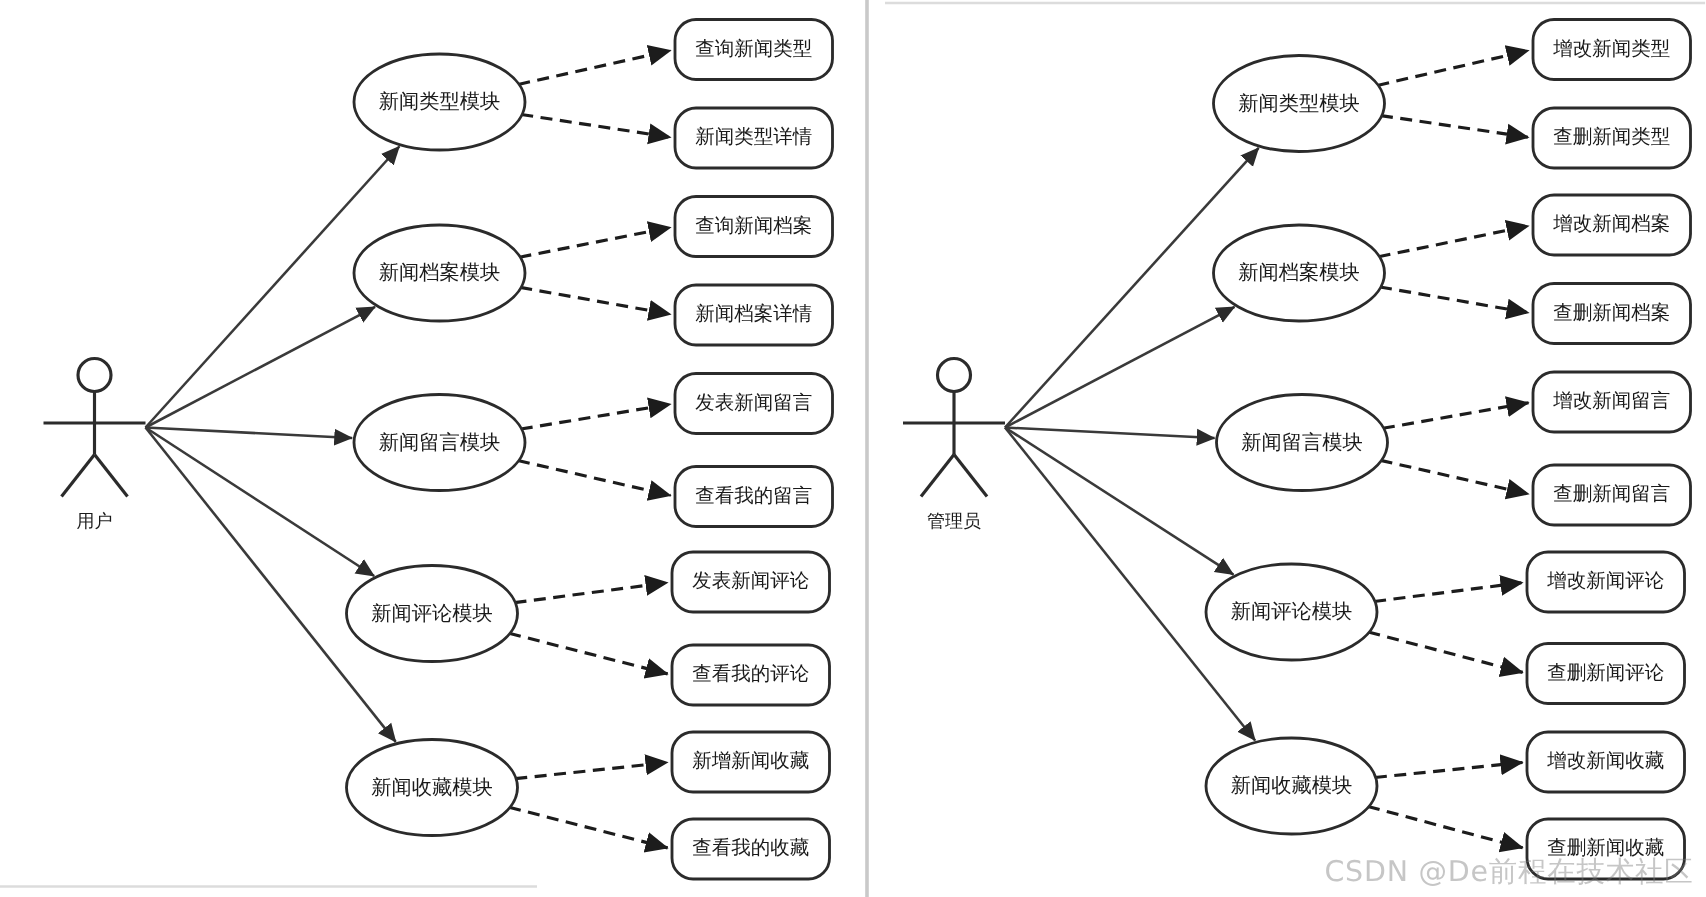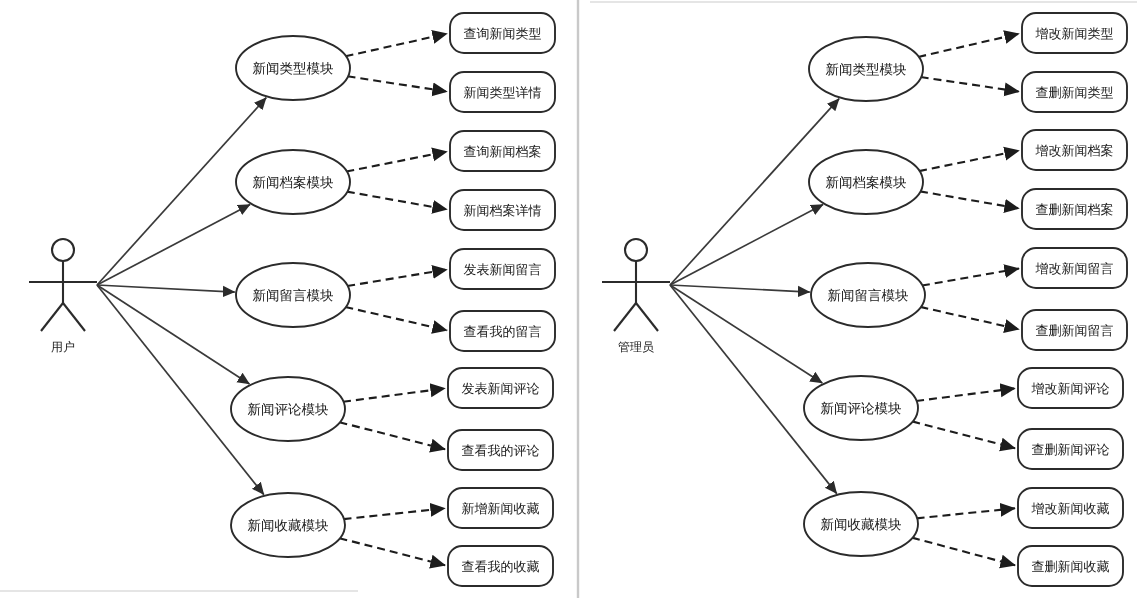--- a/index.html
+++ b/index.html
@@ -217,13 +217,14 @@
           <circle cx="636" cy="250" r="11" class="actor-stroke"></circle>
           <line x1="636" y1="261" x2="636" y2="303" class="actor-stroke"></line>
           <line x1="602" y1="282" x2="670" y2="282" class="actor-stroke"></line>
           <line x1="636" y1="303" x2="614" y2="331" class="actor-stroke"></line>
           <line x1="636" y1="303" x2="658" y2="331" class="actor-stroke"></line>
           <text x="636" y="347" class="actor-label">管理员</text>
         </g>
       </g>
   </svg>
 
+  <div class="watermark">CSDN @De前程在技术社区</div>
 </div>
 
 </body></html>

